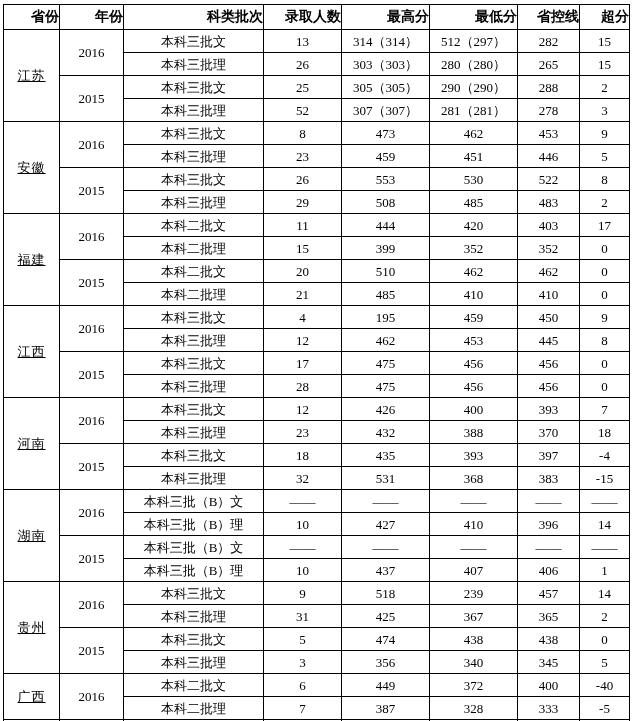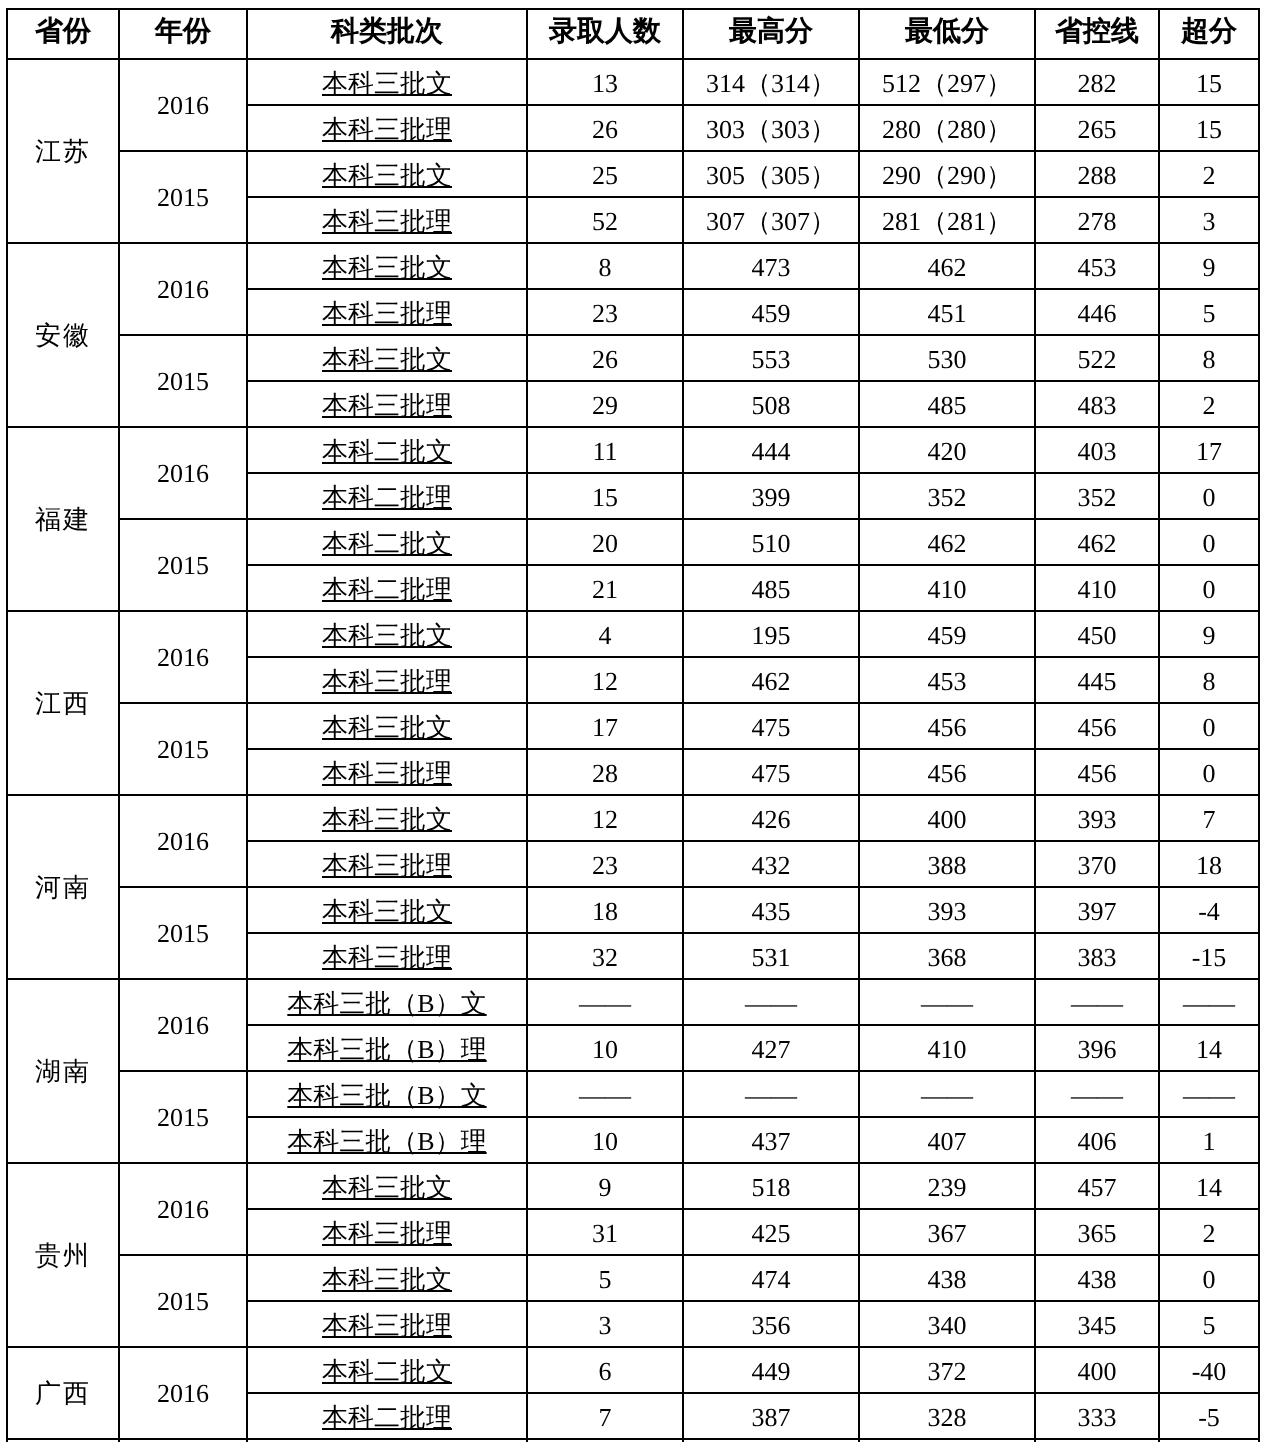--- a/index.html
+++ b/index.html
@@ -33,30 +33,31 @@
     line-height: 1.0;
     padding: 0;
     height: 22px;
     overflow: hidden;
     white-space: nowrap;
   }
   table.score-table th {
     font-weight: bold;
     font-size: 14px;
     height: 24px;
+    text-align: right;
   }
   td.province, td.year {
     font-size: 14px;
   }
   td.province {
     letter-spacing: 1px;
+    text-decoration: underline;
   }
   td.batch {
     font-size: 13px;
-    text-decoration: underline;
   }
   .col-province { width: 56px; }
   .col-year     { width: 64px; }
   .col-batch    { width: 140px; }
   .col-count    { width: 78px; }
   .col-max      { width: 88px; }
   .col-min      { width: 88px; }
   .col-line     { width: 62px; }
   .col-over     { width: 50px; }
 </style>

